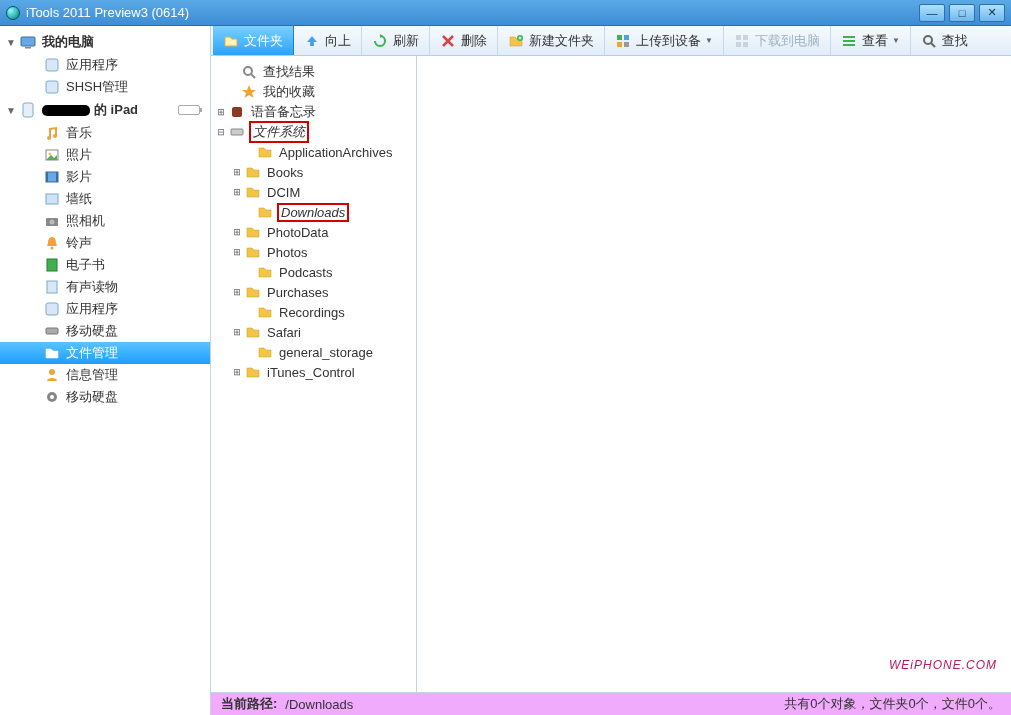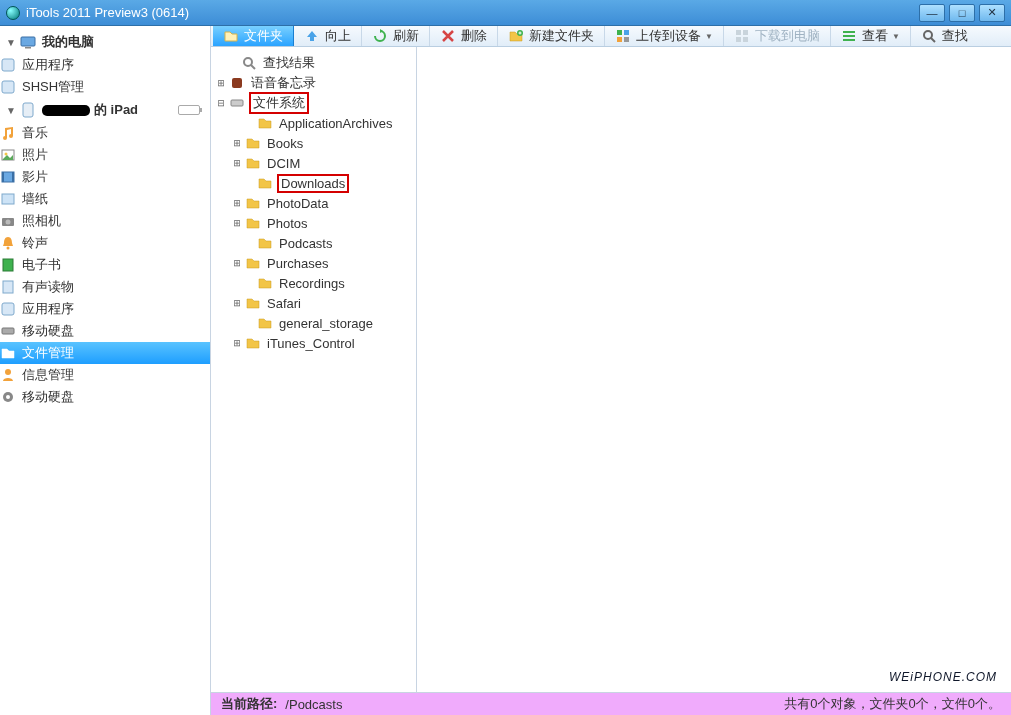--- a/index.html
+++ b/index.html
@@ -42,33 +42,33 @@
   padding-left: 6px; font-size: 13px; font-weight: bold;
   color: #333;
 }
 .sb-head .twisty { width: 12px; color: #666; font-size: 10px; margin-right: 2px; }
 .sb-head .icon, .sb-item .icon { width: 16px; height: 16px; margin-right: 6px; display:inline-flex; align-items:center; justify-content:center; }
 .sb-head .label { flex:1; }
 .sb-head .batt { width:22px; height:10px; border:1px solid #aaa; border-radius:2px; margin-right:10px; position:relative; }
 .sb-head .batt::after { content:""; position:absolute; right:-3px; top:2px; width:2px; height:4px; background:#aaa; }
 .sb-item {
   display: flex; align-items: center; height: 22px;
-  font-size: 13px; color: #333;
+  padding-left: 44px; font-size: 13px; color: #333;
   cursor: pointer;
 }
 .sb-item.sel {
   background: linear-gradient(#59c3ff, #1e9eff);
   color: #fff;
 }
 .sb-item.sel .icon svg * { fill:#fff; stroke:#fff; }
 
 
 .right { flex: 1; display: flex; flex-direction: column; }
 .toolbar {
-  height: 21px; display: flex; align-items: stretch;
+  height: 30px; display: flex; align-items: stretch;
   background: linear-gradient(#f6fafe, #e1edf8);
   border-bottom: 1px solid #b9cee1;
   padding-left: 2px;
 }
 .tbtn {
   display: flex; align-items: center; padding: 0 10px;
   border-right: 1px solid #c8d8e8;
   font-size: 13px; color: #333; cursor: pointer;
   white-space: nowrap;
 }
@@ -85,23 +85,23 @@
   width: 206px; background:#fff;
   border-right:1px solid #c8d4e2;
   padding: 6px 2px; font-size:13px; color:#333;
   overflow:auto;
 }
 .tn { display:flex; align-items:center; height:20px; cursor:pointer; white-space:nowrap; }
 .tn .exp { width:12px; font-size:9px; color:#666; text-align:center; }
 .tn .sp { display:inline-block; }
 .tn .icon { width:16px; height:16px; margin:0 4px 0 2px; display:inline-flex; align-items:center; justify-content:center; }
 .tn .lbl { padding:0 2px; }
-.tn .lbl.hlred { border:2px solid #d40000; padding:0 2px; }
+.tn .lbl.hlred { border:2px solid #d40000; padding:0 2px;font-style:italic; }
 .content { flex:1; background:#fff; position:relative; }
-.watermark { position:absolute; right:14px; bottom:8px; color:#0f172a; font-size:12px; font-style:italic; letter-spacing:1px; }
+.watermark { position:absolute; right:14px; bottom:20px; color:#be185d; font-size:12px; font-style:italic; letter-spacing:1px; }
 
 .status {
   height: 22px; display:flex; align-items:center;
   padding: 0 10px; font-size:13px; color:#333;
   background:#f0abfc;
 }
 .status .sl { font-weight:bold; margin-right:8px; }
 .status .path { flex:1; }
 
 
@@ -380,20 +380,30 @@
             <span class="exp"></span>
             <span class="icon">
               <svg width="16" height="16">
                 <circle cx="7" cy="7" r="4" fill="none" stroke="#888" stroke-width="2"></circle>
                 <path d="M10 10 L14 14" stroke="#888" stroke-width="2"></path>
               </svg>
             </span>
             <span class="lbl">查找结果</span>
           </div>
         <div class="tn">
+            <span class="sp" style="width:14px"></span>
+            <span class="exp"></span>
+            <span class="icon">
+              <svg width="16" height="16">
+                <path d="M8 1 L10 6 L15 6 L11 9 L12.5 14 L8 11 L3.5 14 L5 9 L1 6 L6 6 Z" class="i-orange"></path>
+              </svg>
+            </span>
+            <span class="lbl">我的收藏</span>
+          </div>
+        <div class="tn">
             <span class="sp" style="width:2px"></span>
             <span class="exp">⊞</span>
             <span class="icon">
               <svg width="16" height="16">
                 <rect x="3" y="3" width="10" height="10" rx="2" fill="#8b3a1f"></rect>
               </svg>
             </span>
             <span class="lbl">语音备忘录</span>
           </div>
         <div class="tn">
@@ -528,17 +538,17 @@
             <span class="lbl">iTunes_Control</span>
           </div>
       </div>
       <div class="content">
         <div class="watermark">WEiPHONE.COM</div>
       </div>
     </div>
 
     <div class="status">
       <span class="sl">当前路径:</span>
-      <span class="path">/Podcasts</span>
+      <span class="path">/Downloads</span>
       <span>共有0个对象，文件夹0个，文件0个。</span>
     </div>
   </div>
 </div>
 
 </body></html>

